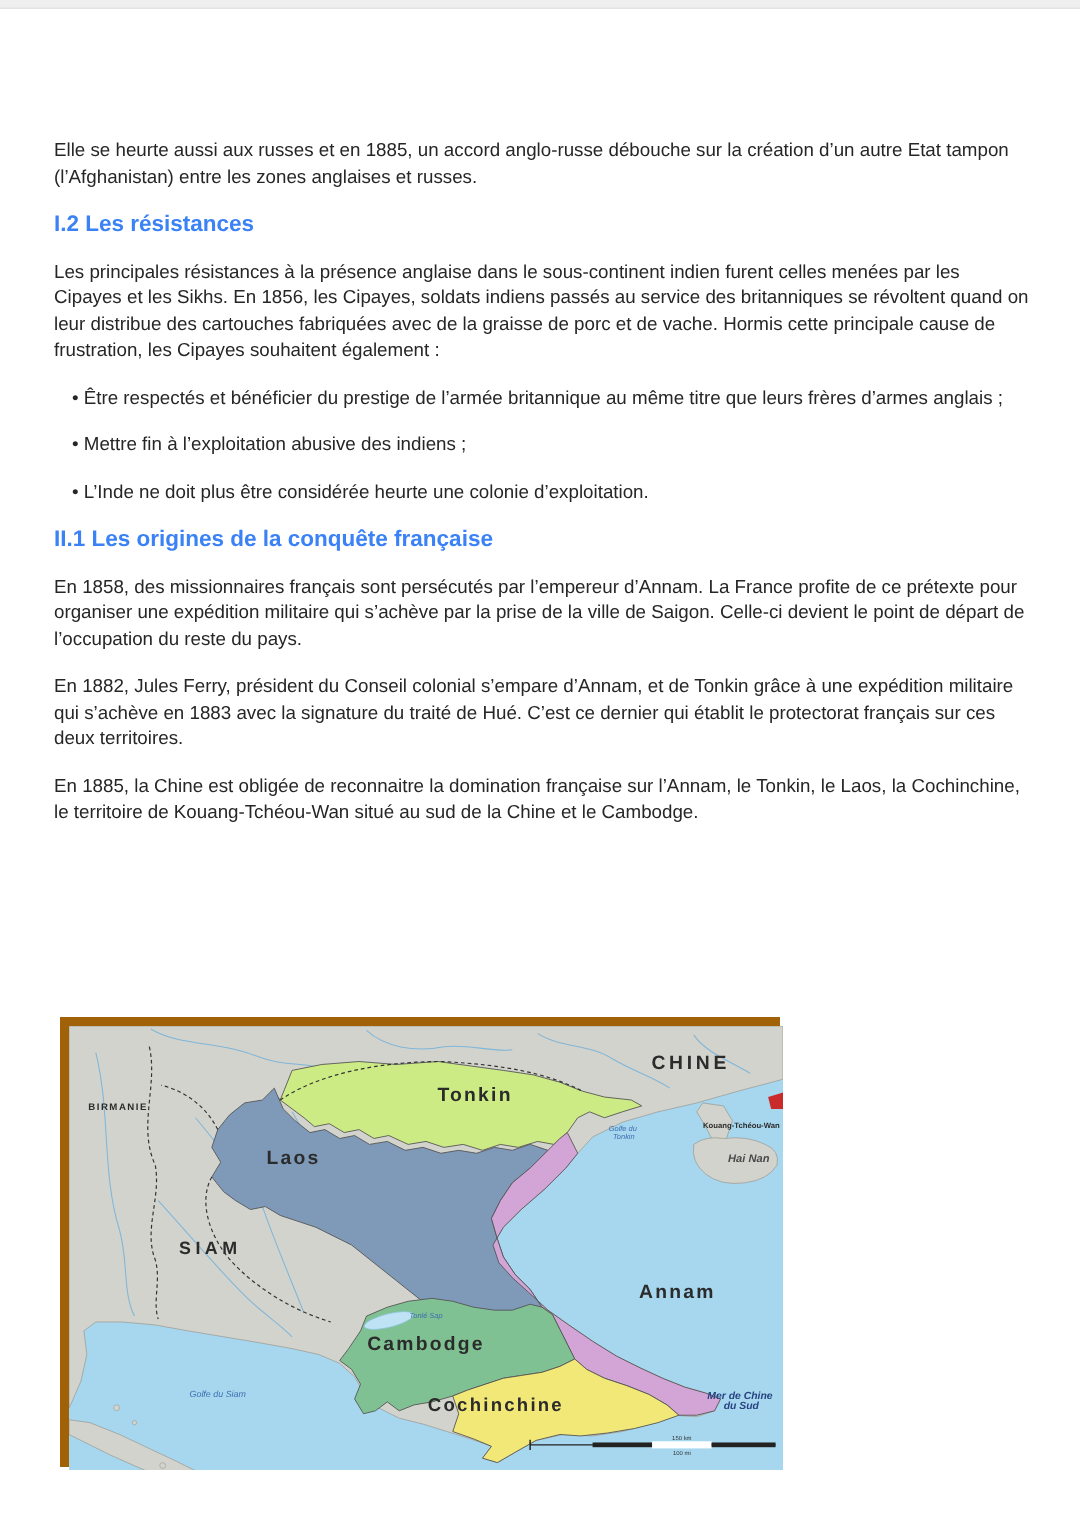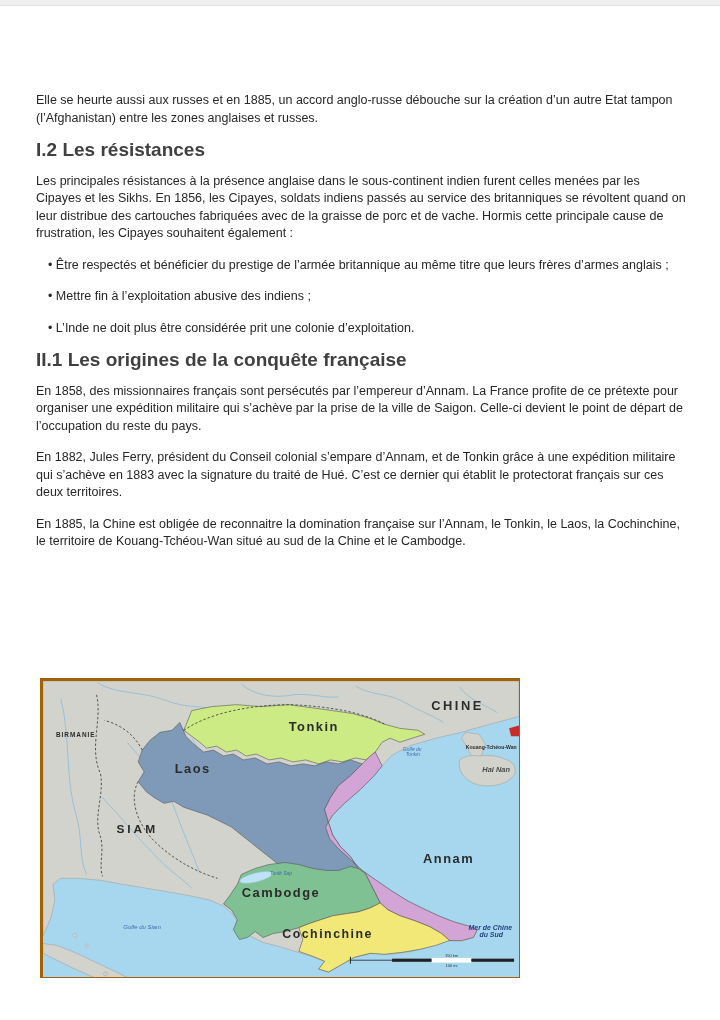--- a/index.html
+++ b/index.html
@@ -4,42 +4,42 @@
 <style>
   html,body{margin:0;padding:0;}
   body{
     width:720px;height:1020px;background:#ffffff;position:relative;overflow:hidden;
     font-family:"Liberation Sans","DejaVu Sans",sans-serif;color:#262626;
   }
   .top-band{position:absolute;top:0;left:0;width:720px;height:5px;background:#efefef;border-bottom:1px solid #e3e3e3;}
   .doc{position:absolute;top:92px;left:36px;width:652px;font-size:12.5px;line-height:17.5px;}
   .doc p{margin:0 0 14px 0;}
   .doc p.bullet{margin:0 0 14px 12px;}
-  .doc h2{font-size:19px;line-height:17.5px;font-weight:bold;color:#404040;margin:0 0 14px 0;}
+  .doc h2{font-size:15px;line-height:17.5px;font-weight:bold;color:#3b82f6;margin:0 0 14px 0;}
   .map-frame{
     position:absolute;top:678px;left:40px;width:480px;height:300px;
-    border:3px solid #a16207;box-sizing:border-box;background:#a6d7ef;
+    border:6px solid #a16207;box-sizing:border-box;background:#a6d7ef;
   }
   .map-frame svg{display:block;width:476px;height:296px;}
   svg text{font-family:"Liberation Sans","DejaVu Sans",sans-serif;}
   .rg-label{font-weight:bold;fill:#2b2b2b;}
   .sea-label{font-style:italic;fill:#3f6fae;}
 </style>
 </head>
 <body>
 
 <div class="top-band"></div>
 
 <div class="doc">
   <p>Elle se heurte aussi aux russes et en 1885, un accord anglo-russe débouche sur la création d’un autre Etat tampon (l’Afghanistan) entre les zones anglaises et russes.</p>
   <h2>I.2 Les résistances</h2>
   <p>Les principales résistances à la présence anglaise dans le sous-continent indien furent celles menées par les Cipayes et les Sikhs. En 1856, les Cipayes, soldats indiens passés au service des britanniques se révoltent quand on leur distribue des cartouches fabriquées avec de la graisse de porc et de vache. Hormis cette principale cause de frustration, les Cipayes souhaitent également :</p>
   <p class="bullet">• Être respectés et bénéficier du prestige de l’armée britannique au même titre que leurs frères d’armes anglais ;</p>
   <p class="bullet">• Mettre fin à l’exploitation abusive des indiens ;</p>
-  <p class="bullet">• L’Inde ne doit plus être considérée prit une colonie d’exploitation.</p>
+  <p class="bullet">• L’Inde ne doit plus être considérée heurte une colonie d’exploitation.</p>
   <h2>II.1 Les origines de la conquête française</h2>
   <p>En 1858, des missionnaires français sont persécutés par l’empereur d’Annam. La France profite de ce prétexte pour organiser une expédition militaire qui s’achève par la prise de la ville de Saigon. Celle-ci devient le point de départ de l’occupation du reste du pays.</p>
   <p>En 1882, Jules Ferry, président du Conseil colonial s’empare d’Annam, et de Tonkin grâce à une expédition militaire qui s’achève en 1883 avec la signature du traité de Hué. C’est ce dernier qui établit le protectorat français sur ces deux territoires.</p>
   <p>En 1885, la Chine est obligée de reconnaitre la domination française sur l’Annam, le Tonkin, le Laos, la Cochinchine, le territoire de Kouang-Tchéou-Wan situé au sud de la Chine et le Cambodge.</p>
 </div>
 
 <div class="map-frame">
 <svg viewBox="0 0 480 300" preserveAspectRatio="none">
 
   <rect x="0" y="0" width="480" height="300" fill="#a6d7ef"></rect>

